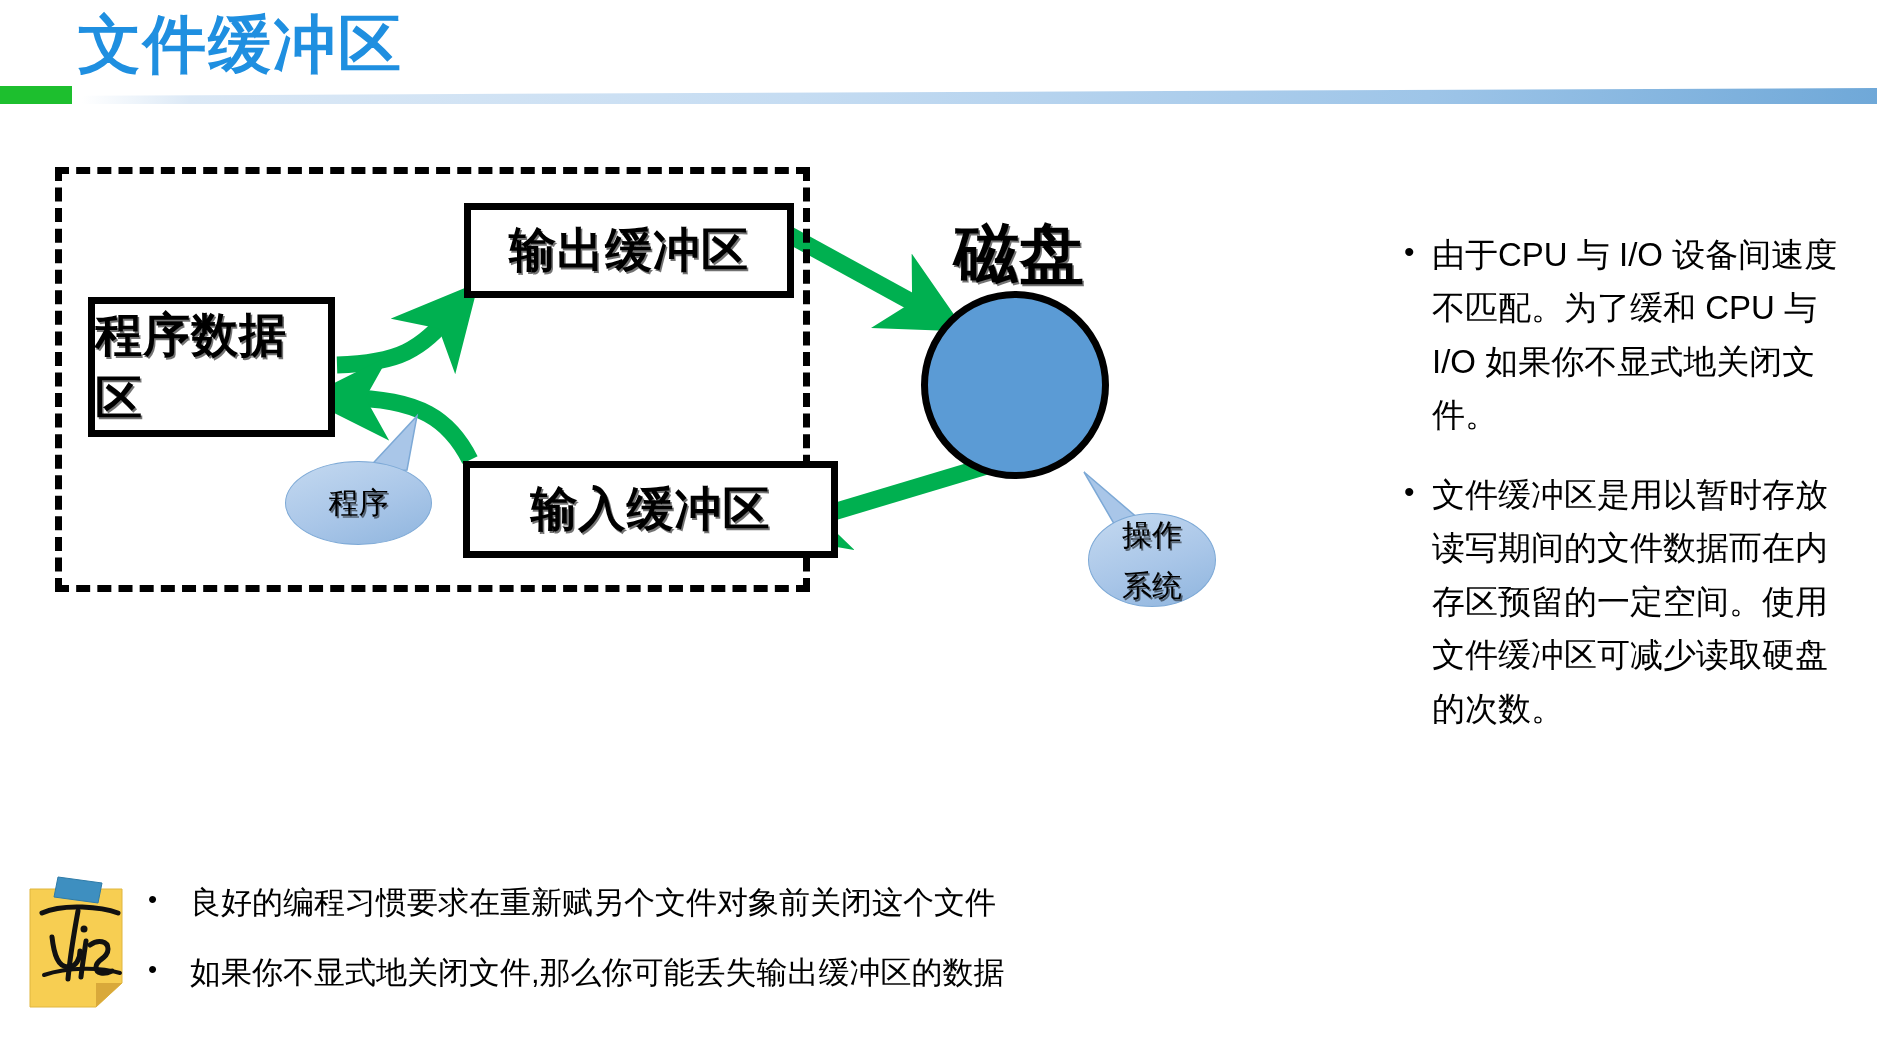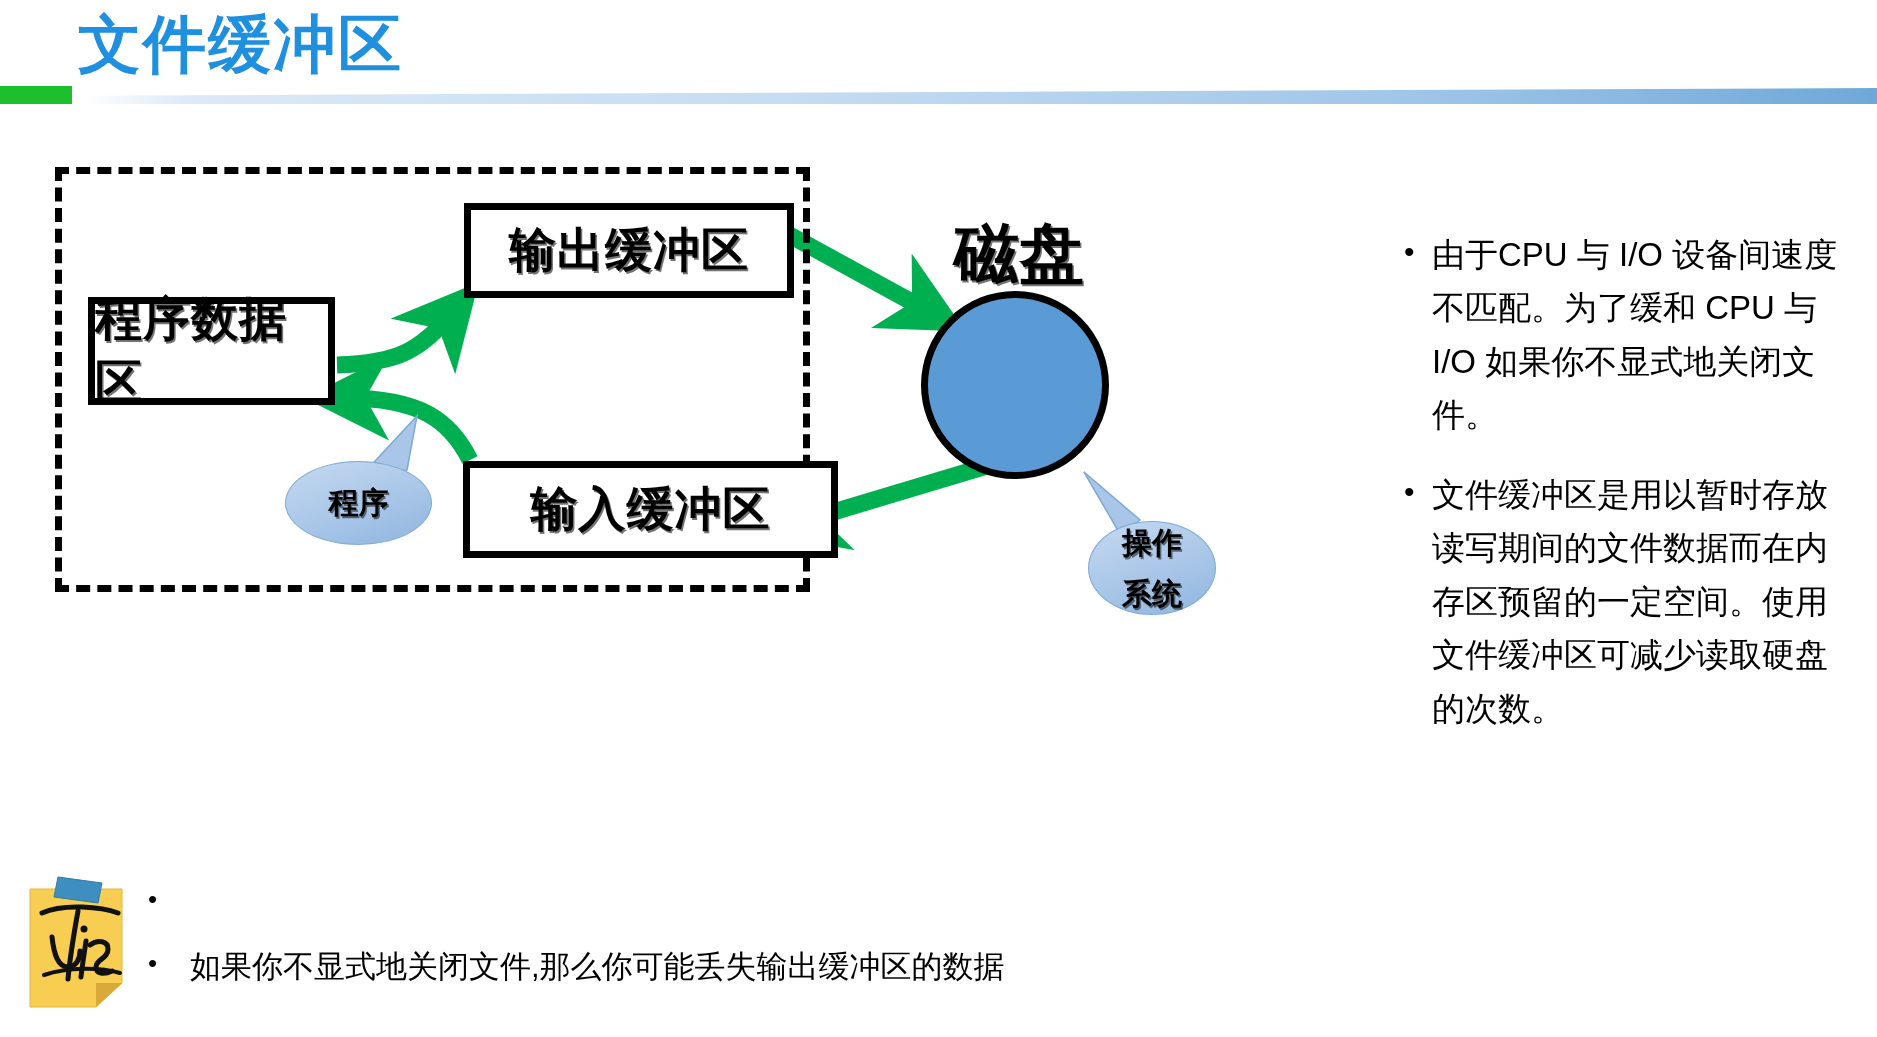--- a/index.html
+++ b/index.html
@@ -34,46 +34,46 @@
     border:7px dashed #000000;
     box-sizing:border-box;
   }
 
   .proc-box{
     position:absolute;background:#ffffff;border:7px solid #000000;
     box-sizing:border-box;display:flex;align-items:center;justify-content:center;
     font-size:47px;font-weight:bold;color:#000;letter-spacing:1px;
     text-shadow:1.5px 1.5px 0 rgba(0,0,0,0.55);
   }
-  #box-program-data{left:88px;top:147px;width:247px;height:108px;}
+  #box-program-data{left:88px;top:147px;width:247px;height:140px;}
   #box-output-buffer{left:452px;top:53px;width:330px;height:95px;margin-left:12px;}
   #box-input-buffer{left:463px;top:311px;width:375px;height:97px;text-align:center;}
 
   #disk-circle{
     position:absolute;left:921px;top:141px;width:188px;height:188px;
     border-radius:50%;background:#5B9BD5;border:7px solid #000000;
     box-sizing:border-box;
   }
   #disk-label{
     position:absolute;left:944px;top:60px;width:150px;text-align:center;
     font-size:65px;font-weight:bold;color:#000;
     text-shadow:1.5px 1.5px 0 rgba(0,0,0,0.55);
   }
 
   
   .callout{
     position:absolute;
     background:linear-gradient(160deg,#c4d9f0 0%,#a9c6e8 55%,#8fb5de 100%);
     border:1.5px solid #7da9d6;border-radius:50%;
     display:flex;flex-direction:column;align-items:center;justify-content:center;
-    font-size:30px;font-weight:bold;color:#000;line-height:1.05;
+    font-size:30px;font-weight:normal;color:#000;line-height:1.05;
     text-shadow:1.5px 1.5px 0 rgba(0,0,0,0.5);
   }
   #callout-program{left:285px;top:311px;width:145px;height:82px;}
-  #callout-os{left:1088px;top:371px;width:126px;height:92px;gap:19px;}
+  #callout-os{left:1088px;top:363px;width:126px;height:92px;gap:19px;}
 
   
   #bullets{position:absolute;left:1398px;top:228px;width:450px;}
   .bullet{display:flex;margin-bottom:26px;}
   .bullet-dot{
     width:34px;flex:none;font-size:30px;line-height:1.62;color:#000;text-align:left;
     padding-left:6px;box-sizing:border-box;
   }
   .bullet-text{
     font-size:33px;line-height:1.62;color:#000;flex:1;
@@ -168,20 +168,21 @@
       <path d="M54,36 C50,58 46,82 44,104" stroke="#111" stroke-width="5" fill="none" stroke-linecap="round"></path>
       <path d="M28,62 C30,80 34,92 44,92 C52,92 56,84 56,76" stroke="#111" stroke-width="5" fill="none" stroke-linecap="round"></path>
       <circle cx="60" cy="54" r="3.5" fill="#111"></circle>
       <path d="M62,66 C60,80 58,92 57,102" stroke="#111" stroke-width="5" fill="none" stroke-linecap="round"></path>
       <path d="M66,70 C74,64 84,66 84,74 C84,84 72,84 72,92 C72,99 80,100 88,96" stroke="#111" stroke-width="5" fill="none" stroke-linecap="round"></path>
       <path d="M20,100 C44,92 76,92 96,98" stroke="#111" stroke-width="4" fill="none" stroke-linecap="round"></path>
     </svg>
     <div id="tips-list">
       <div class="tip-row">
         <div class="tip-dot">•</div>
+        <div class="tip-text">良好的编程习惯要求在重新赋另个文件对象前关闭这个文件</div>
       </div>
       <div class="tip-row">
         <div class="tip-dot">•</div>
         <div class="tip-text">如果你不显式地关闭文件,那么你可能丢失输出缓冲区的数据</div>
       </div>
     </div>
   </div>
 
 </div>
 

